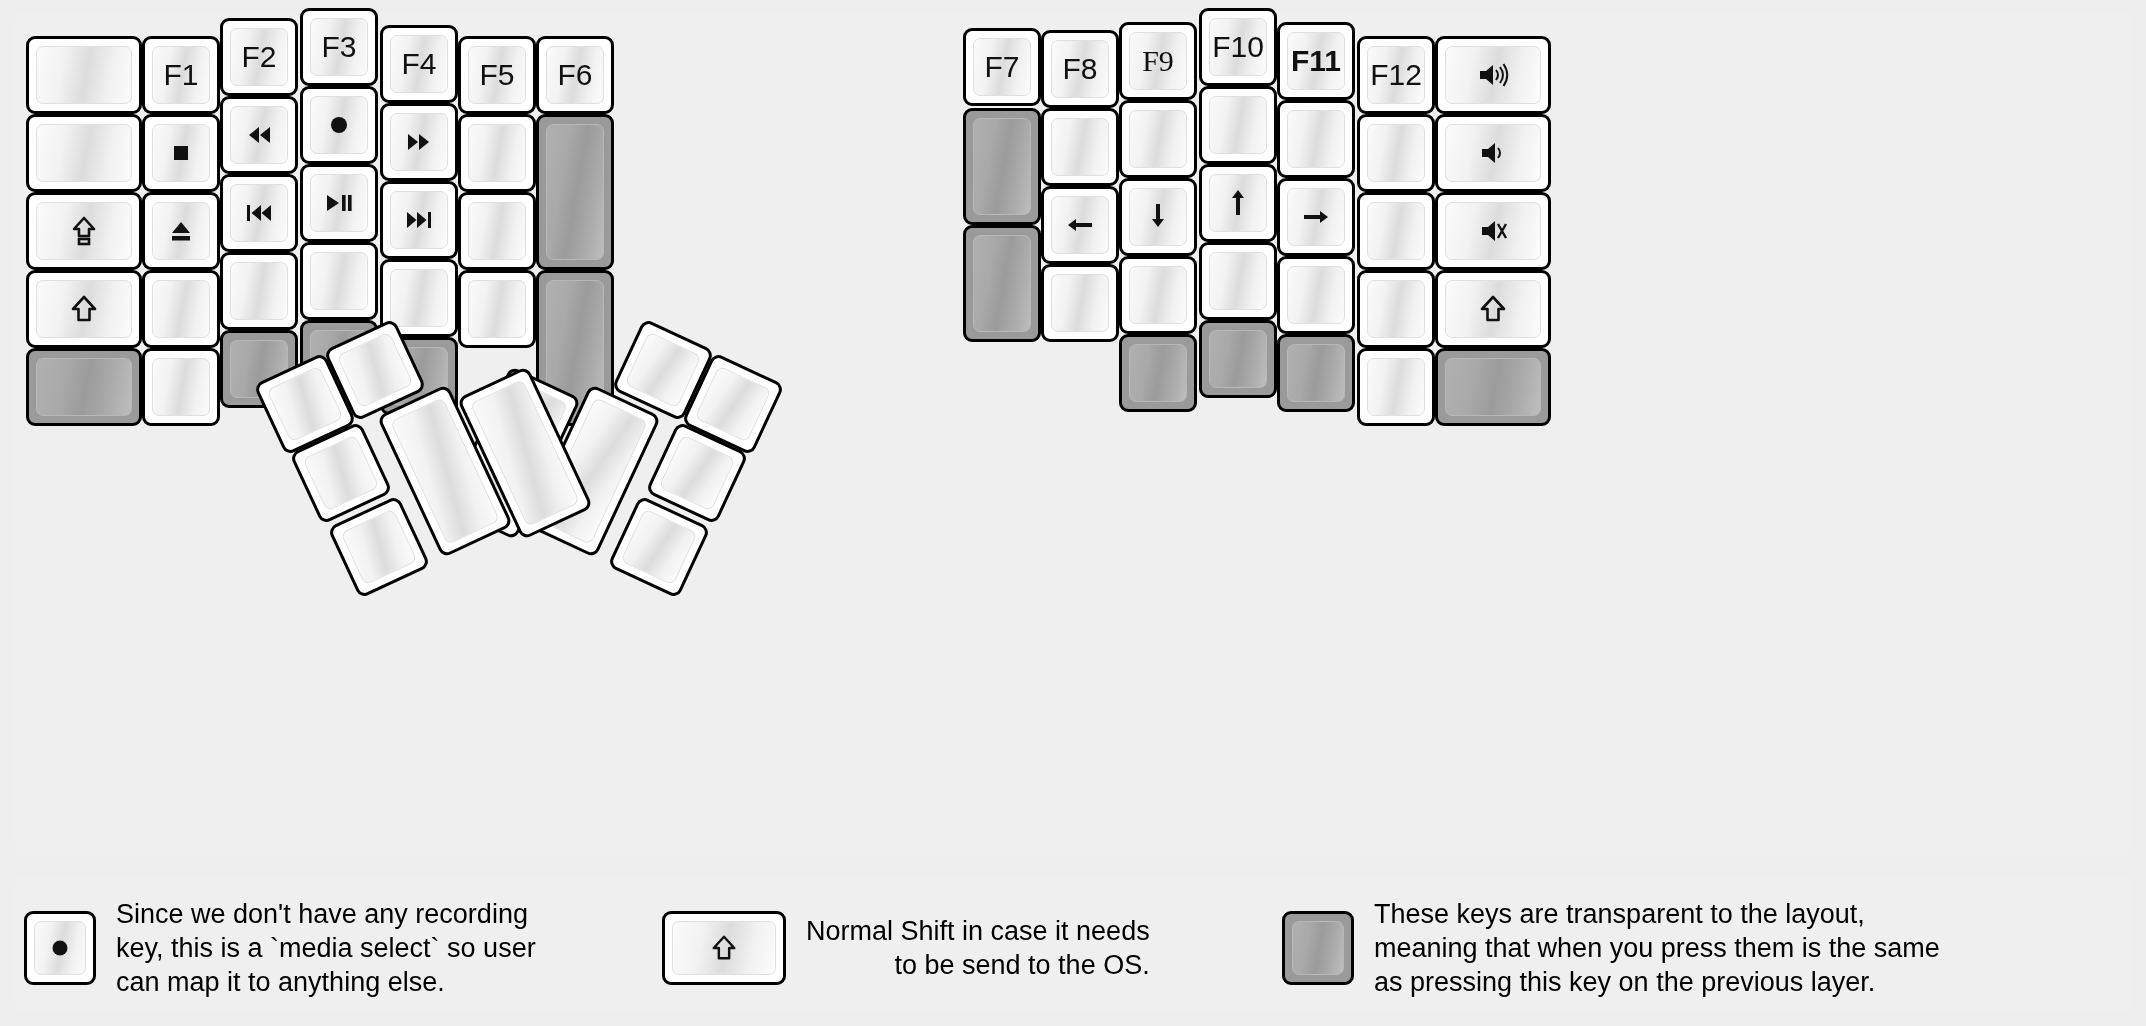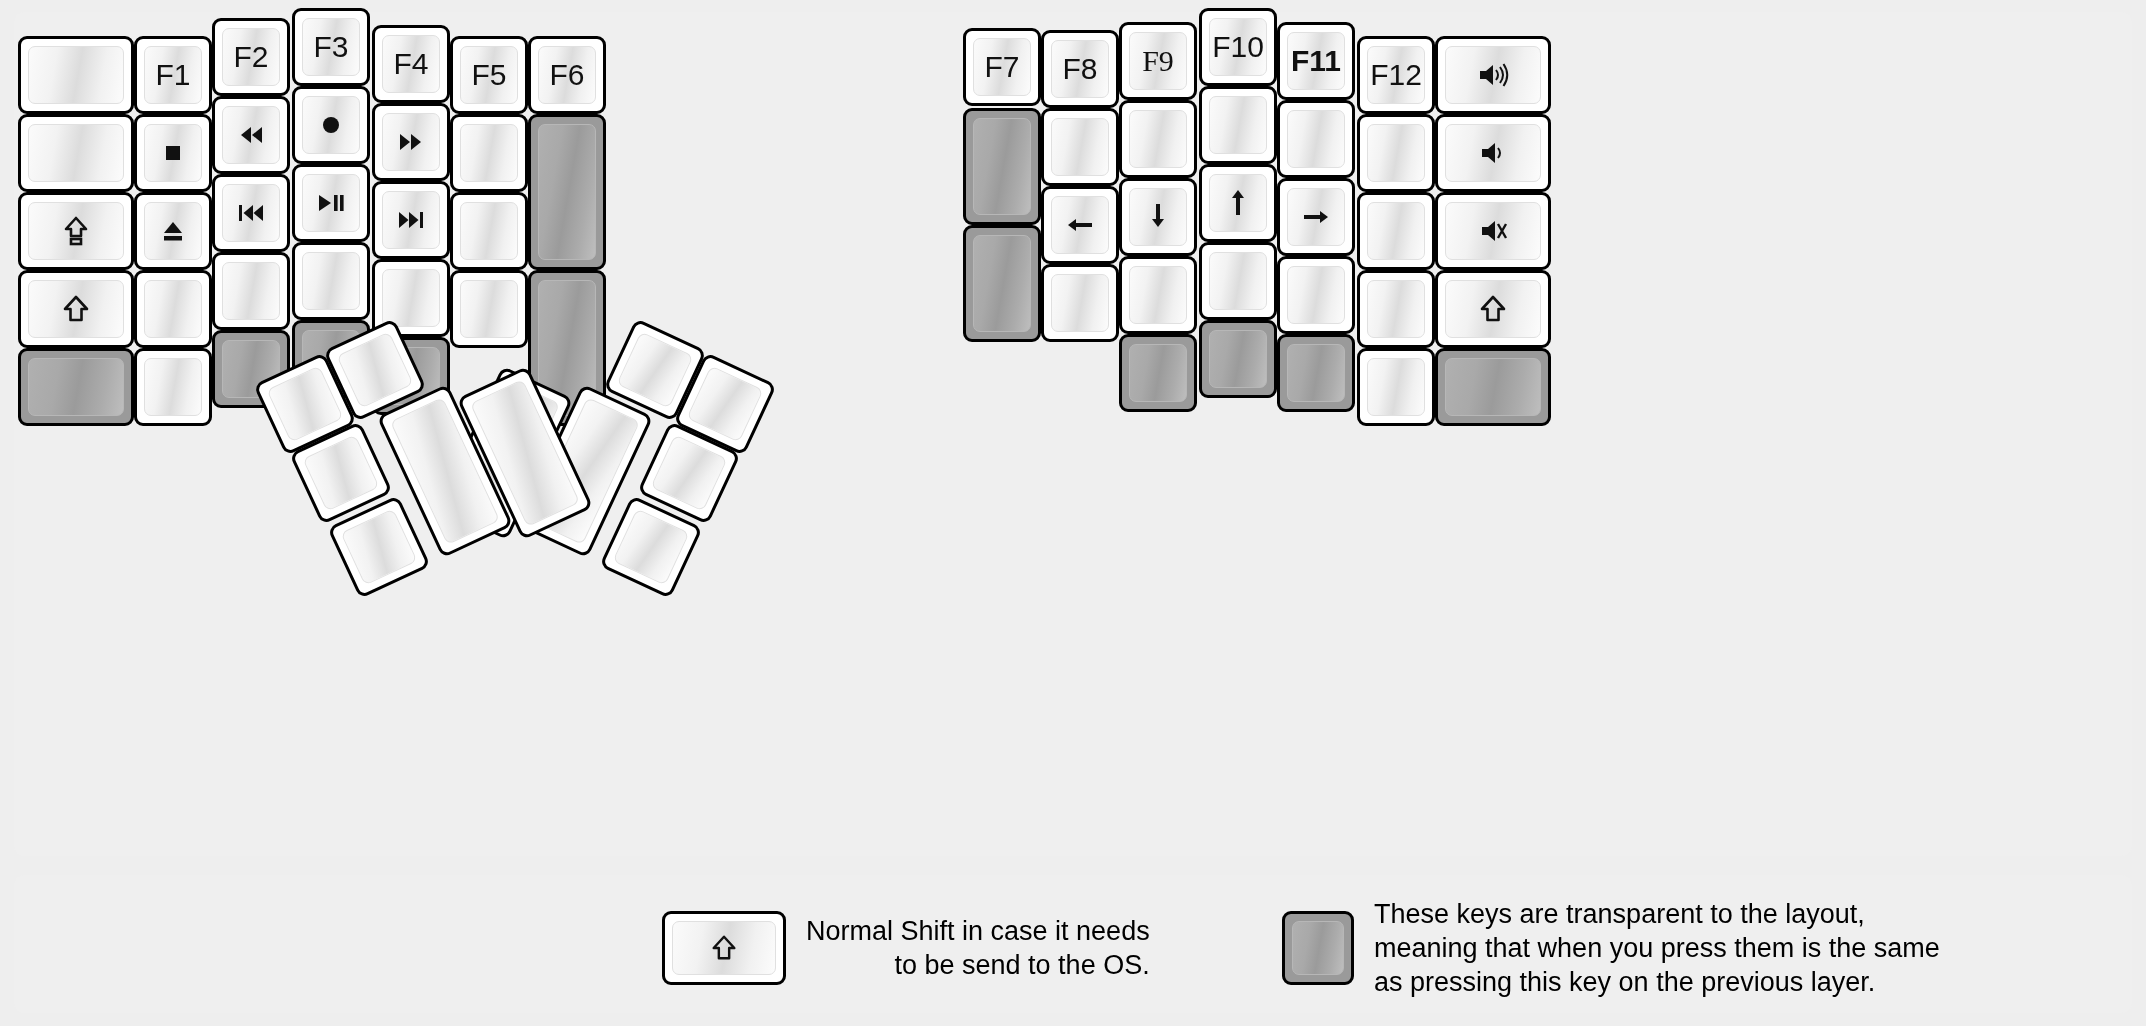--- a/index.html
+++ b/index.html
@@ -144,21 +144,21 @@
 </style>
 </head>
 <body>
 
 <div id="root">
 
   <div id="board-panel"></div>
 
   <div id="page-title">fn Layer</div>
 
-  <div id="left-half" style="position: absolute; left: 0px; top: 0px; width: 1073px; height: 860px;">
+  <div id="left-half" style="position: absolute; left: 8px; top: 0px; width: 1073px; height: 860px;">
       <div class="key" style="left: 18px; top: 36px; width: 116px; height: 78px;">
         <div class="cap"></div>
       </div>
       <div class="key" style="left: 18px; top: 114px; width: 116px; height: 78px;">
         <div class="cap"></div>
       </div>
       <div class="key" style="left: 18px; top: 192px; width: 116px; height: 78px;">
         <div class="cap">
           <span class="lgd">
             <svg class="ic" width="32" height="32" viewBox="0 0 32 32" fill="#111">
@@ -526,20 +526,32 @@
       <div class="key" style="left: 302px; top: 434px; width: 78px; height: 78px; transform: rotate(-25deg); transform-origin: 50% 50%;">
         <div class="cap"></div>
       </div>
       <div class="key" style="left: 340px; top: 508px; width: 78px; height: 78px; transform: rotate(-25deg); transform-origin: 50% 50%;">
         <div class="cap"></div>
       </div>
     </div>
 
   <div id="legend-panel"></div>
   <div id="legend-items" style="position: absolute; left: 0px; top: 0px; width: 2146px; height: 1026px;">
+      <div class="legend-item" style="left: 24px; top: 900px; height: 96px;">
+        <div class="legend-key">
+          <div class="cap">
+            <svg class="ic" width="30" height="30" viewBox="0 0 32 32" fill="#111">
+              <circle cx="16" cy="16" r="8"></circle>
+            </svg>
+          </div>
+        </div>
+        <div class="legend-text">Since we don't have any recording
+key, this is a `media select` so user
+can map it to anything else.</div>
+      </div>
       <div class="legend-item" style="left: 662px; top: 900px; height: 96px; text-align: right;">
         <div class="legend-key wide">
           <div class="cap">
             <svg class="ic" width="30" height="30" viewBox="0 0 32 32" fill="#111">
               <path d="M16 4 L27 16 L21.5 16 L21.5 27 L10.5 27 L10.5 16 L5 16 Z" fill="none" stroke="#111" stroke-width="2.6" stroke-linejoin="round"></path>
             </svg>
           </div>
         </div>
         <div class="legend-text">Normal Shift in case it needs
 to be send to the OS.</div>

